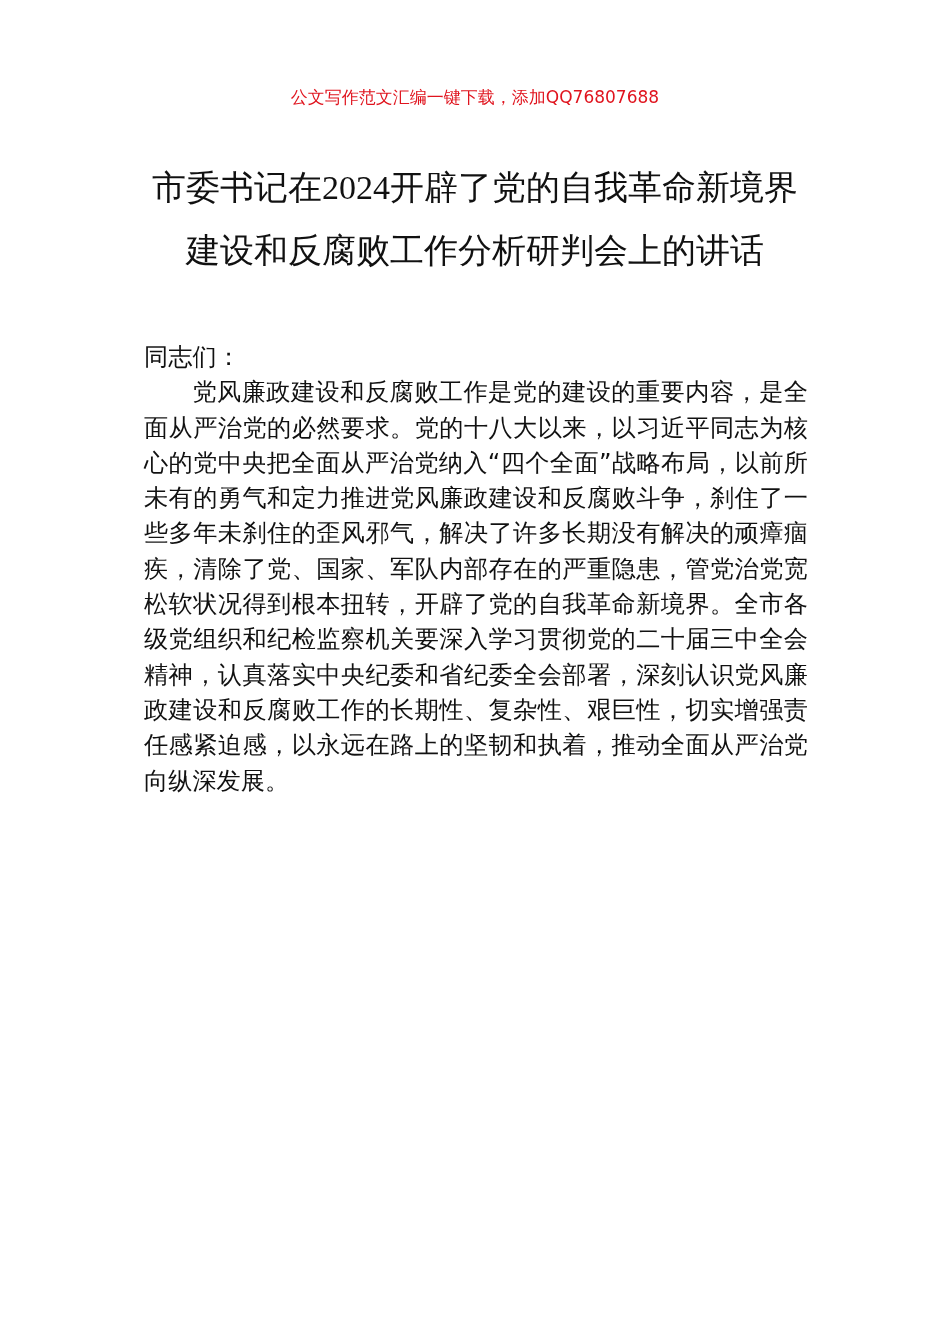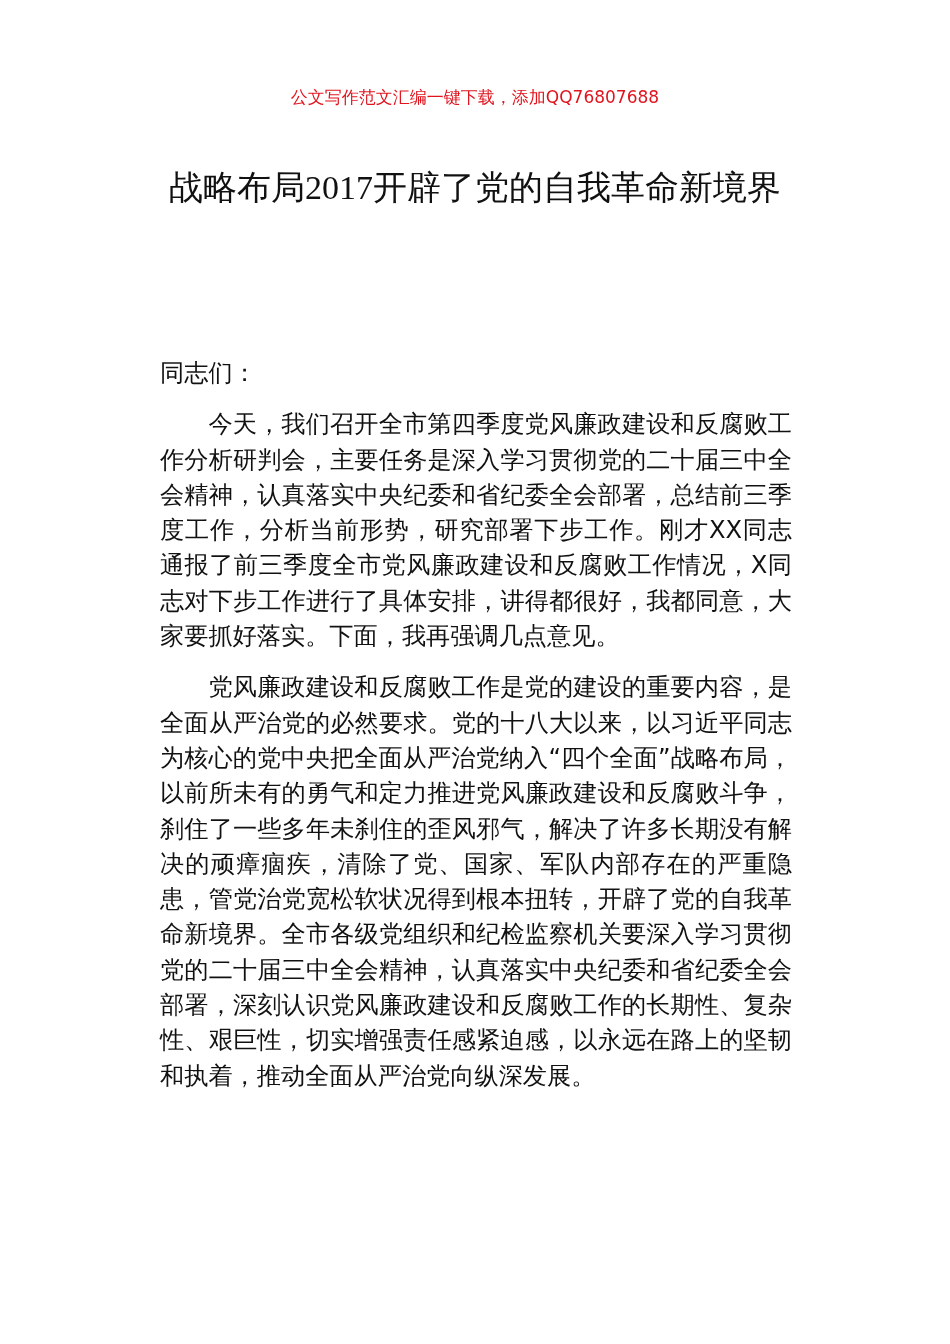--- a/index.html
+++ b/index.html
@@ -44,32 +44,32 @@
       position: absolute;
       top: 340px;
       left: 144px;
       width: 664px;
       font-size: 24.2px;
       line-height: 35.3px;
       text-align: justify;
       color: #111;
     }
     .doc-body p {
-      margin: 16px;
+      margin: 0;
     }
     .indent {
       text-indent: 2em;
     }
   </style>
 </head>
 <body>
 
 <div class="header-banner">公文写作范文汇编一键下载，添加QQ76807688</div>
 
 <div class="doc-title">
-  <div><span>战略布局</span><span class="num">2017</span><span>开辟了党的自我革命新境界</span></div>
+  <div><span>市委书记在</span><span class="num">2024</span><span>开辟了党的自我革命新境界</span></div>
+  <div>建设和反腐败工作分析研判会上的讲话</div>
 </div>
 
 <div class="doc-body">
   <p>同志们：</p>
-  <p class="indent">今天，我们召开全市第四季度党风廉政建设和反腐败工作分析研判会，主要任务是深入学习贯彻党的二十届三中全会精神，认真落实中央纪委和省纪委全会部署，总结前三季度工作，分析当前形势，研究部署下步工作。刚才XX同志通报了前三季度全市党风廉政建设和反腐败工作情况，X同志对下步工作进行了具体安排，讲得都很好，我都同意，大家要抓好落实。下面，我再强调几点意见。</p>
   <p class="indent">党风廉政建设和反腐败工作是党的建设的重要内容，是全面从严治党的必然要求。党的十八大以来，以习近平同志为核心的党中央把全面从严治党纳入“四个全面”战略布局，以前所未有的勇气和定力推进党风廉政建设和反腐败斗争，刹住了一些多年未刹住的歪风邪气，解决了许多长期没有解决的顽瘴痼疾，清除了党、国家、军队内部存在的严重隐患，管党治党宽松软状况得到根本扭转，开辟了党的自我革命新境界。全市各级党组织和纪检监察机关要深入学习贯彻党的二十届三中全会精神，认真落实中央纪委和省纪委全会部署，深刻认识党风廉政建设和反腐败工作的长期性、复杂性、艰巨性，切实增强责任感紧迫感，以永远在路上的坚韧和执着，推动全面从严治党向纵深发展。</p>
 </div>
 
 </body></html>

